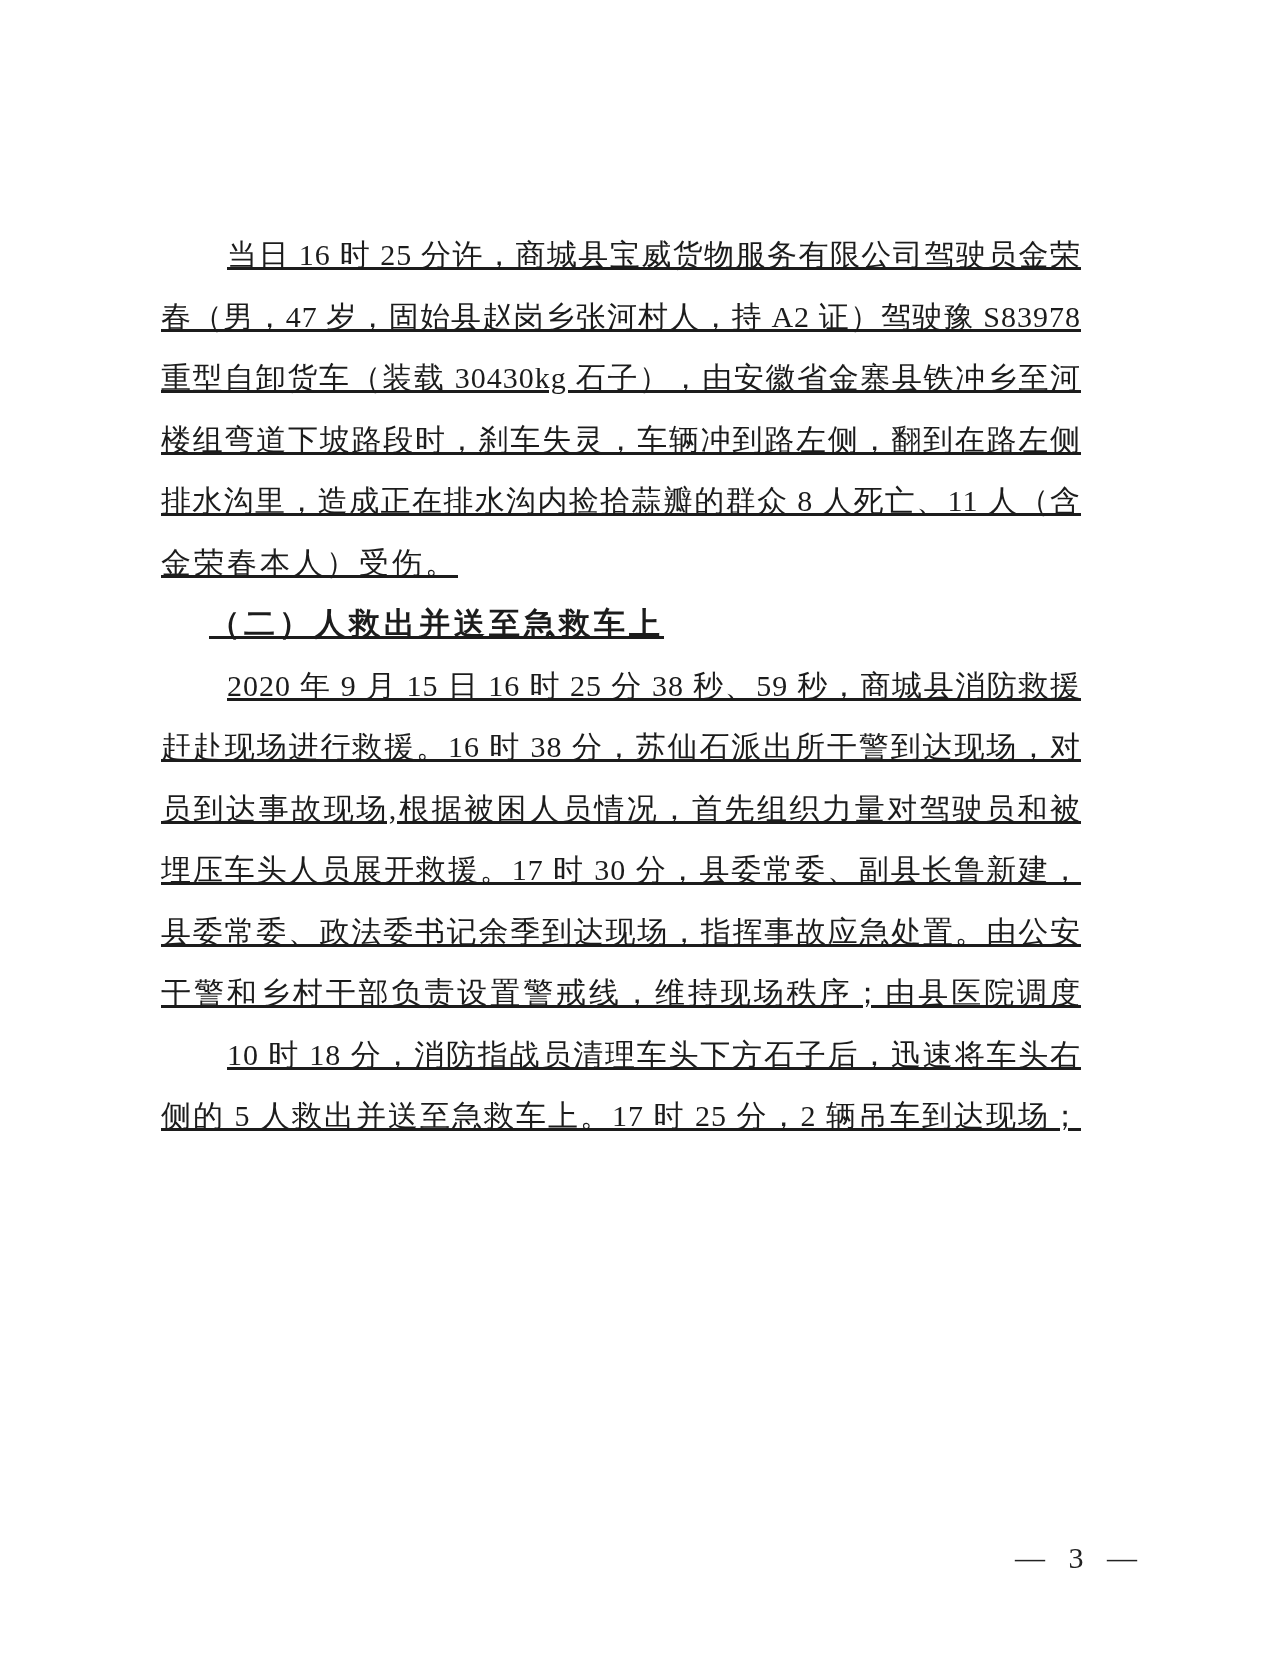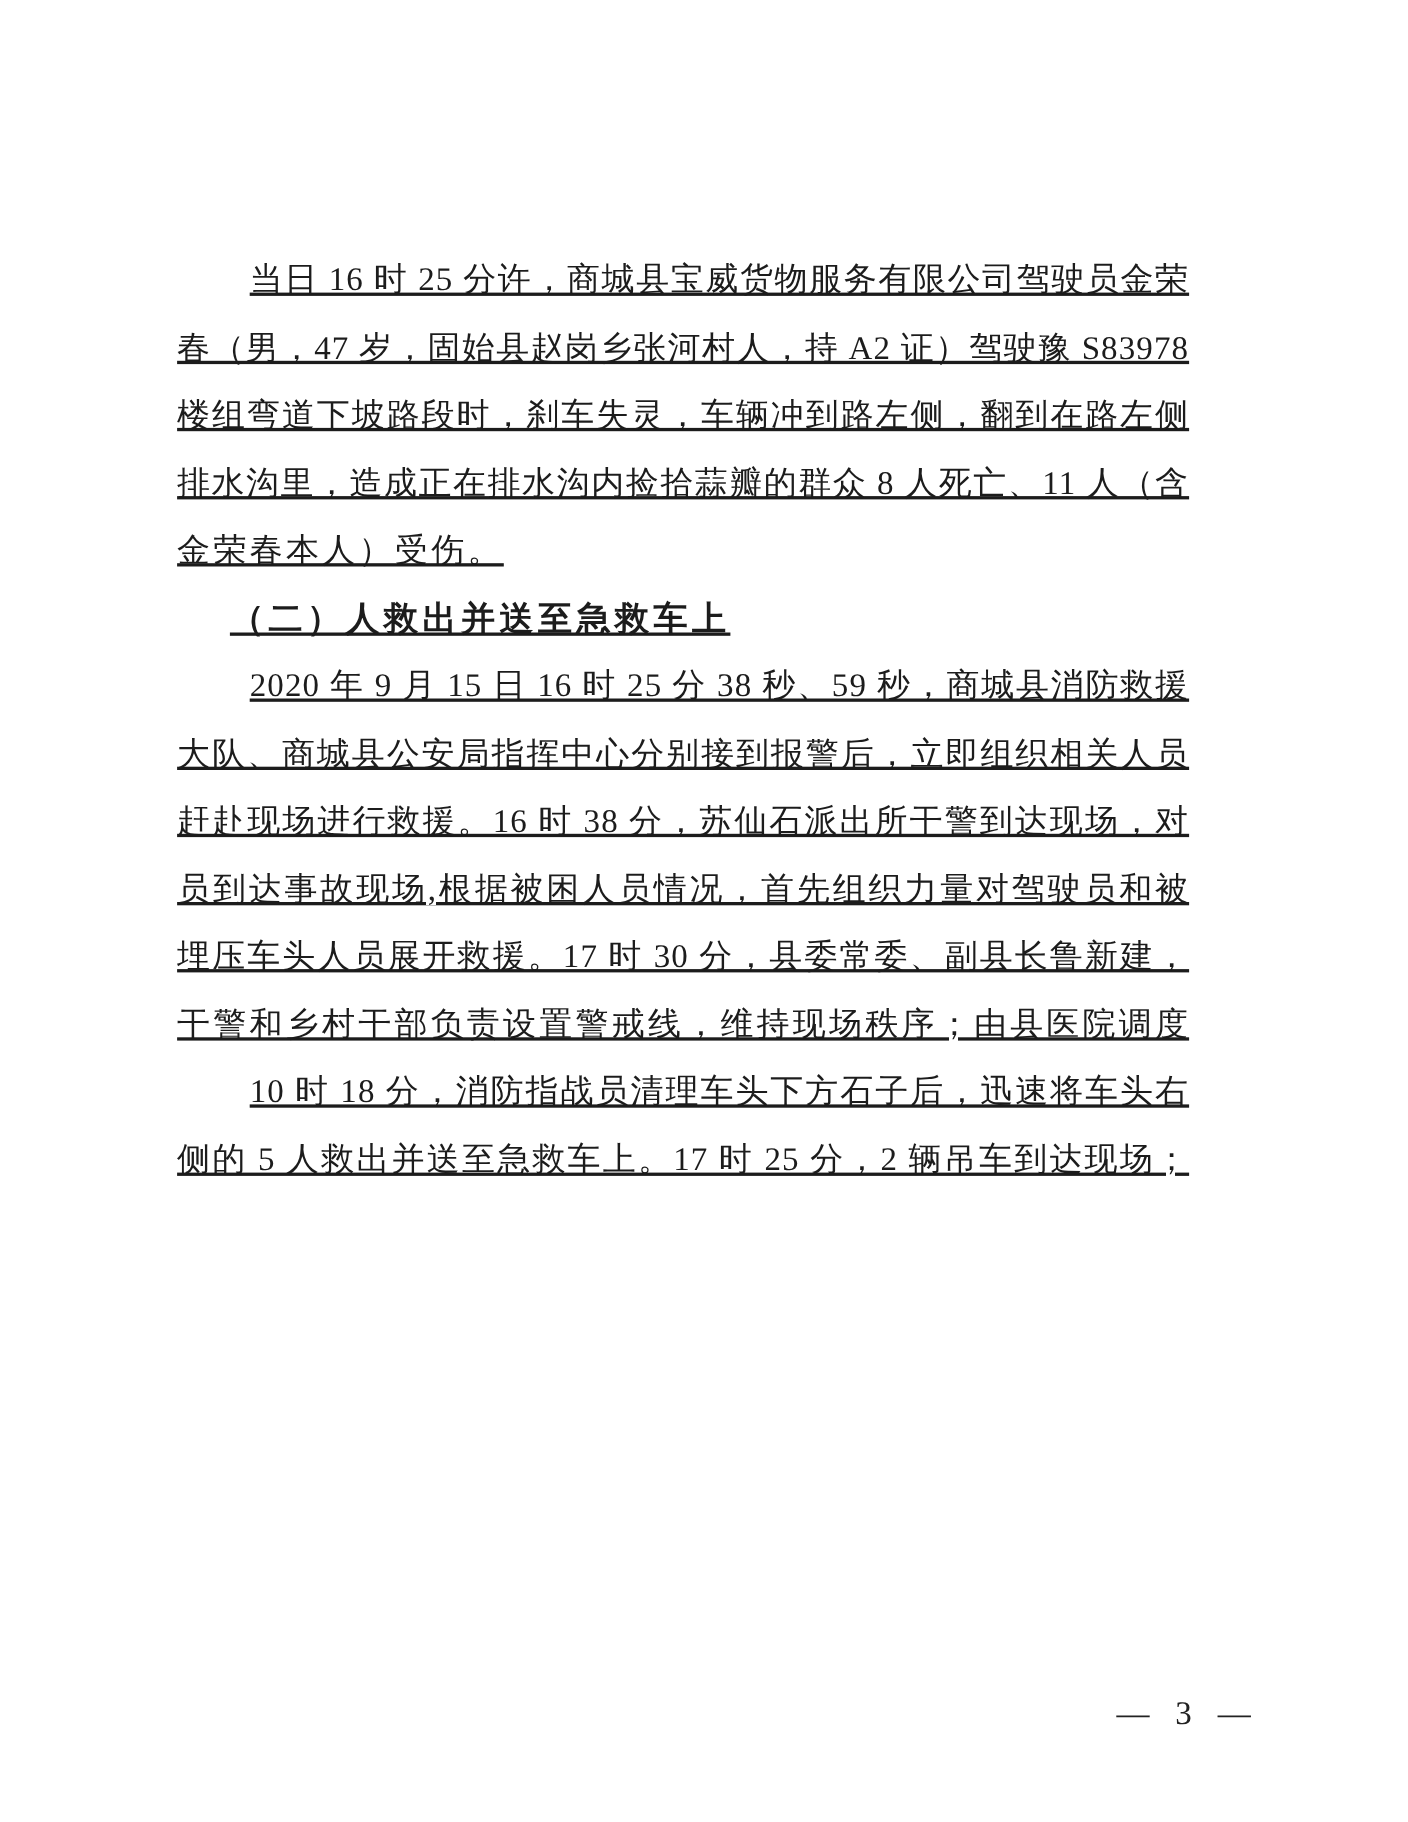--- a/index.html
+++ b/index.html
@@ -67,31 +67,32 @@
 </style>
 </head>
 <body>
 
 <div class="page">
 
   <main class="text-block">
 
     <p class="line indent">当日 16 时 25 分许，商城县宝威货物服务有限公司驾驶员金荣</p>
     <p class="line">春（男，47 岁，固始县赵岗乡张河村人，持 A2 证）驾驶豫 S83978</p>
+    <p class="line">重型自卸货车（装载 30430kg 石子），由安徽省金寨县铁冲乡至河</p>
     <p class="line">楼组弯道下坡路段时，刹车失灵，车辆冲到路左侧，翻到在路左侧</p>
     <p class="line">排水沟里，造成正在排水沟内捡拾蒜瓣的群众 8 人死亡、11 人（含</p>
     <p class="line last">金荣春本人）受伤。</p>
 
     <h2 class="line heading">（二）人救出并送至急救车上</h2>
 
     <p class="line indent">2020 年 9 月 15 日 16 时 25 分 38 秒、59 秒，商城县消防救援</p>
-    <p class="line">大队、商城县公安局指挥中心分别接到报警后，立即组织相关人员</p>
     <p class="line">赶赴现场进行救援。16 时 38 分，苏仙石派出所干警到达现场，对</p>
     <p class="line">员到达事故现场,根据被困人员情况，首先组织力量对驾驶员和被</p>
     <p class="line">埋压车头人员展开救援。17 时 30 分，县委常委、副县长鲁新建，</p>
+    <p class="line">县委常委、政法委书记余季到达现场，指挥事故应急处置。由公安</p>
     <p class="line">干警和乡村干部负责设置警戒线，维持现场秩序；由县医院调度</p>
 
     <p class="line indent">10 时 18 分，消防指战员清理车头下方石子后，迅速将车头右</p>
     <p class="line">侧的 5 人救出并送至急救车上。17 时 25 分，2 辆吊车到达现场；</p>
 
   </main>
 
   <div class="page-number">— 3 —</div>
 
 </div>

